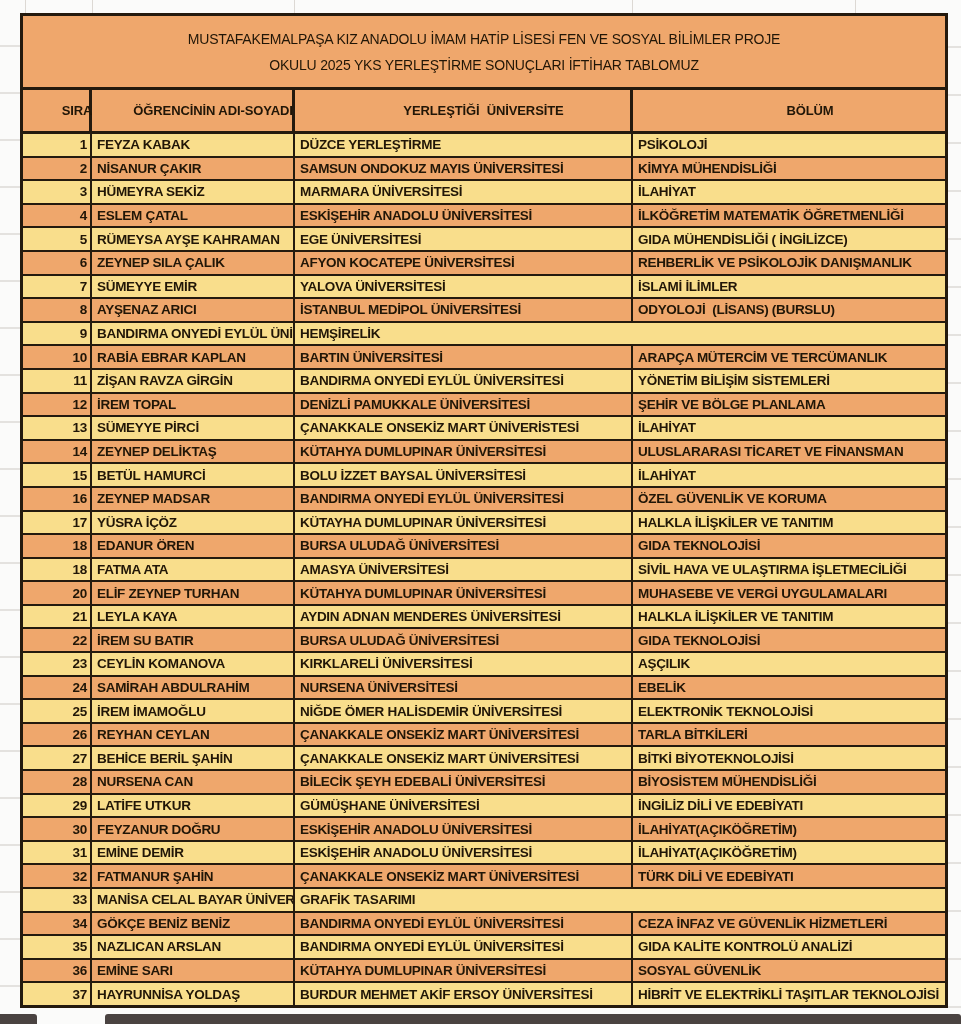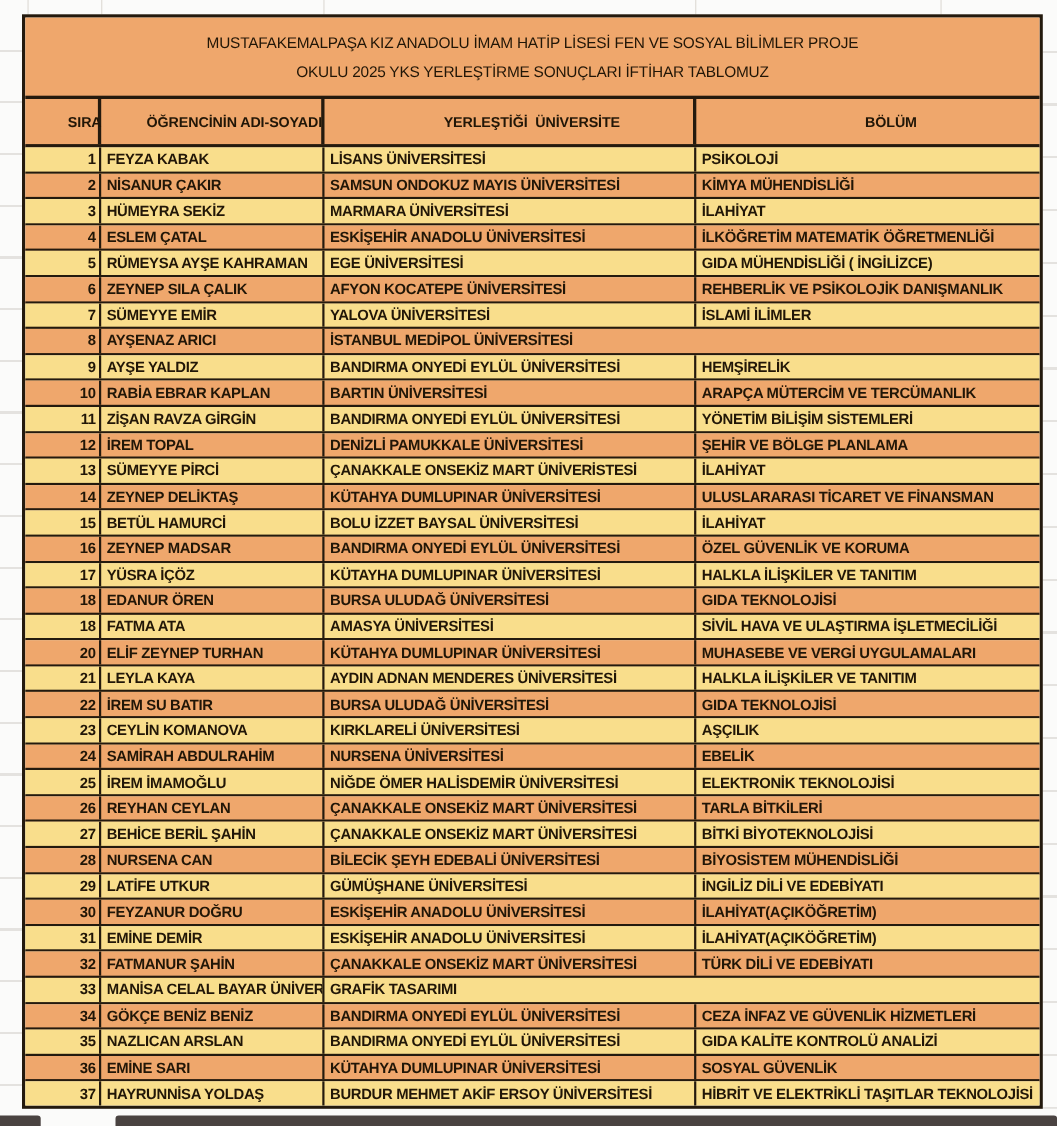--- a/index.html
+++ b/index.html
@@ -81,21 +81,21 @@
   <div class="header-row">
     <div class="cell">SIRA</div>
     <div class="cell">ÖĞRENCİNİN ADI-SOYADI</div>
     <div class="cell">YERLEŞTİĞİ  ÜNİVERSİTE</div>
     <div class="cell">BÖLÜM</div>
   </div>
   <div class="rows" id="rows">
   <div class="row">
     <div class="cell num">1</div>
     <div class="cell">FEYZA KABAK</div>
-    <div class="cell">LİSANS ÜNİVERSİTESİ</div>
+    <div class="cell">DÜZCE YERLEŞTİRME</div>
     <div class="cell">PSİKOLOJİ</div>
   </div>
 
   <div class="row">
     <div class="cell num">2</div>
     <div class="cell">NİSANUR ÇAKIR</div>
     <div class="cell">SAMSUN ONDOKUZ MAYIS ÜNİVERSİTESİ</div>
     <div class="cell">KİMYA MÜHENDİSLİĞİ</div>
   </div>
 
@@ -131,25 +131,25 @@
     <div class="cell num">7</div>
     <div class="cell">SÜMEYYE EMİR</div>
     <div class="cell">YALOVA ÜNİVERSİTESİ</div>
     <div class="cell">İSLAMİ İLİMLER</div>
   </div>
 
   <div class="row">
     <div class="cell num">8</div>
     <div class="cell">AYŞENAZ ARICI</div>
     <div class="cell">İSTANBUL MEDİPOL ÜNİVERSİTESİ</div>
+    <div class="cell">ODYOLOJİ  (LİSANS) (BURSLU)</div>
   </div>
 
   <div class="row">
     <div class="cell num">9</div>
-    <div class="cell">AYŞE YALDIZ</div>
     <div class="cell">BANDIRMA ONYEDİ EYLÜL ÜNİVERSİTESİ</div>
     <div class="cell">HEMŞİRELİK</div>
   </div>
 
   <div class="row">
     <div class="cell num">10</div>
     <div class="cell">RABİA EBRAR KAPLAN</div>
     <div class="cell">BARTIN ÜNİVERSİTESİ</div>
     <div class="cell">ARAPÇA MÜTERCİM VE TERCÜMANLIK</div>
   </div>

